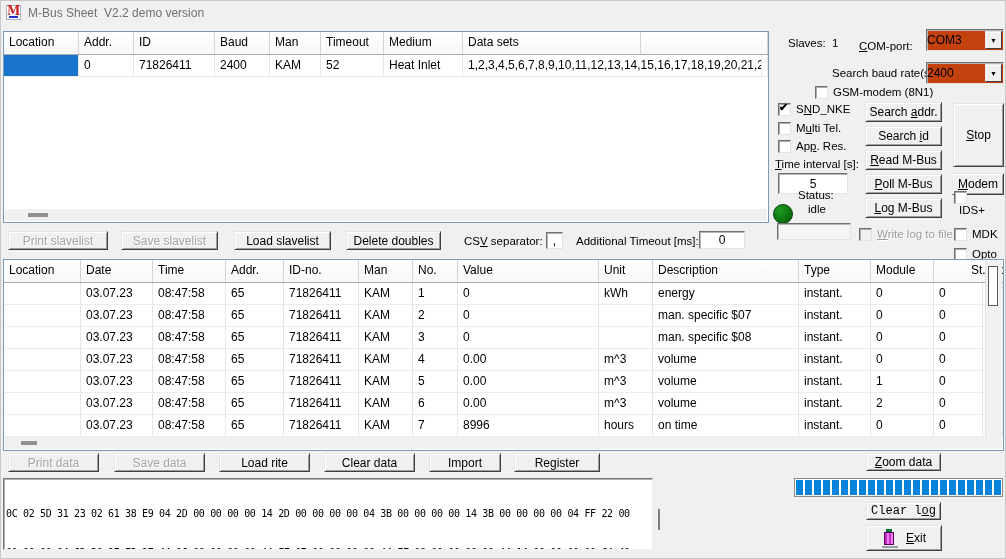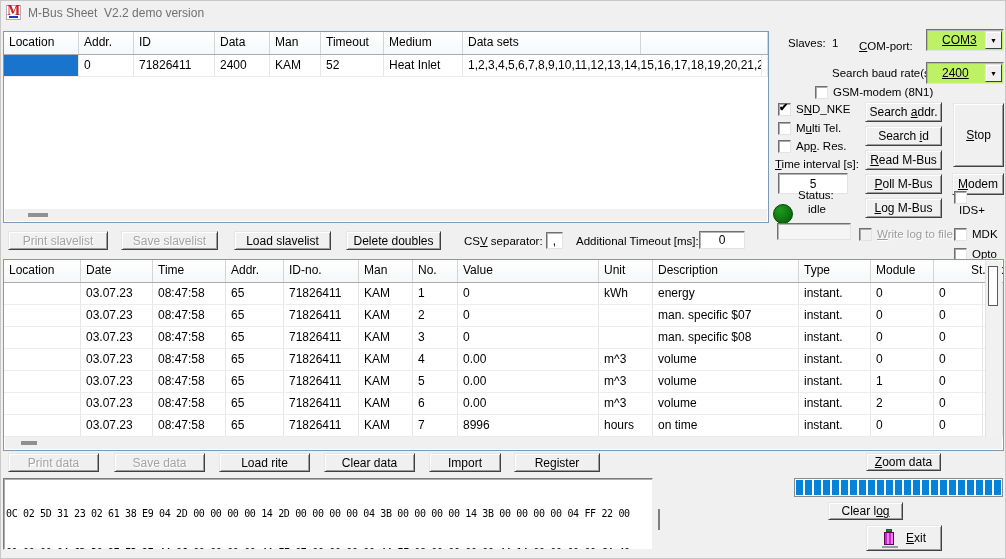--- a/index.html
+++ b/index.html
@@ -36,22 +36,22 @@
        box-sizing:border-box;white-space:pre;cursor:default;}
   .btn.dis{color:#A3A3A3;text-shadow:1px 1px 0 #fff;}
 
   
   .inp{position:absolute;background:#fff;border:1px solid;border-color:#707070 #E3E3E3 #E3E3E3 #707070;
        box-shadow:inset 1px 1px 0 #B5B5B5;box-sizing:border-box;display:flex;align-items:center;font-size:12px;}
   .inp.center{justify-content:center;}
   .inp.sunk-empty{background:#F5F5F5;}
 
   
-  .combo{position:absolute;background:#bef264;border:1px solid;border-color:#707070 #E3E3E3 #E3E3E3 #707070;
-       box-shadow:inset 1px 1px 0 #B5B5B5;box-sizing:border-box;display:flex;align-items:center;padding-left:15px;font-size:12px;text-decoration:underline;}
+  .combo{position:absolute;background:#c2410c;border:1px solid;border-color:#707070 #E3E3E3 #E3E3E3 #707070;
+       box-shadow:inset 1px 1px 0 #B5B5B5;box-sizing:border-box;display:flex;align-items:center;padding-left:0;font-size:12px;}
   .combo .dd{position:absolute;right:1px;top:1px;bottom:1px;width:17px;background:#F0F0F0;
        border:1px solid;border-color:#E6E6E6 #404040 #404040 #E6E6E6;box-shadow:inset 1px 1px 0 #fff;
        display:flex;align-items:center;justify-content:center;font-size:7px;color:#000;box-sizing:border-box;}
 
   
   .cb{position:absolute;display:flex;align-items:flex-start;}
   .cbbox{width:13px;height:13px;background:#fff;border:1px solid;border-color:#6F6F6F #E3E3E3 #E3E3E3 #6F6F6F;
        box-shadow:inset 1px 1px 0 #ABABAB;box-sizing:border-box;position:relative;flex:0 0 13px;}
   .cbbox.checked::after{content:"\2714";position:absolute;left:0px;top:-3px;font-size:11px;font-weight:bold;color:#000;}
   .cbbox.disbox{background:#F0F0F0;}
@@ -93,21 +93,21 @@
   </div>
 
   <div class="tbl" style="left:2px;top:30px;width:766px;height:192px;">
     <div class="hstrip">
       <div class="hthumb" style="left:23px;width:20px;"></div>
     </div>
   <div class="trow thead">
         <div class="tcell" style="flex: 0 0 75px;">Location</div>
         <div class="tcell" style="flex: 0 0 55px;">Addr.</div>
         <div class="tcell" style="flex: 0 0 81px;">ID</div>
-        <div class="tcell" style="flex: 0 0 55px;">Data</div>
+        <div class="tcell" style="flex: 0 0 55px;">Baud</div>
         <div class="tcell" style="flex: 0 0 51px;">Man</div>
         <div class="tcell" style="flex: 0 0 63px;">Timeout</div>
         <div class="tcell" style="flex: 0 0 79px;">Medium</div>
         <div class="tcell" style="flex: 1 1 auto;">Data sets</div>
         <div class="tcell" style="flex: 1 1 auto;"></div>
       </div>
       <div class="trow">
         <div class="tcell sel" style="flex: 0 0 75px;"></div>
         <div class="tcell" style="flex: 0 0 55px;">0</div>
         <div class="tcell" style="flex: 0 0 81px;">71826411</div>
@@ -347,21 +347,21 @@
     <div>01 00 00 04 6D 30 27 E3 27 44 06 00 00 00 00 44 FF 07 00 00 00 00 44 FF 08 00 00 00 00 44 14 00 00 00 00 C4 40</div>
     
     
   </div>
   <div class="caret-line" style="left:657px;top:508px;height:21px;"></div>
 
   <div class="progress" style="left:793px;top:477px;width:209px;height:19px;">
     <div class="progress-fill" style="width: 100%;"></div>
   </div>
 
-  <div class="btn" style="left:827px;top:501px;width:75px;height:18px;"><span class="mnp">Clear l</span><u>og</u><span class="mnp"></span></div>
+  <div class="btn" style="left:865px;top:501px;width:75px;height:18px;font-family:Liberation Mono, monospace;"><span class="mnp">Clear l</span><u>og</u><span class="mnp"></span></div>
   <div class="btn" style="left:865px;top:524px;width:76px;height:26px;">
     <span class="exit-ico">
       <span class="lamp"></span>
       <span class="door"></span>
       <span class="base"></span>
     </span>
     <span><span class="mnp"></span><u>E</u><span class="mnp">xit</span></span>
   </div>
 
 </div>

